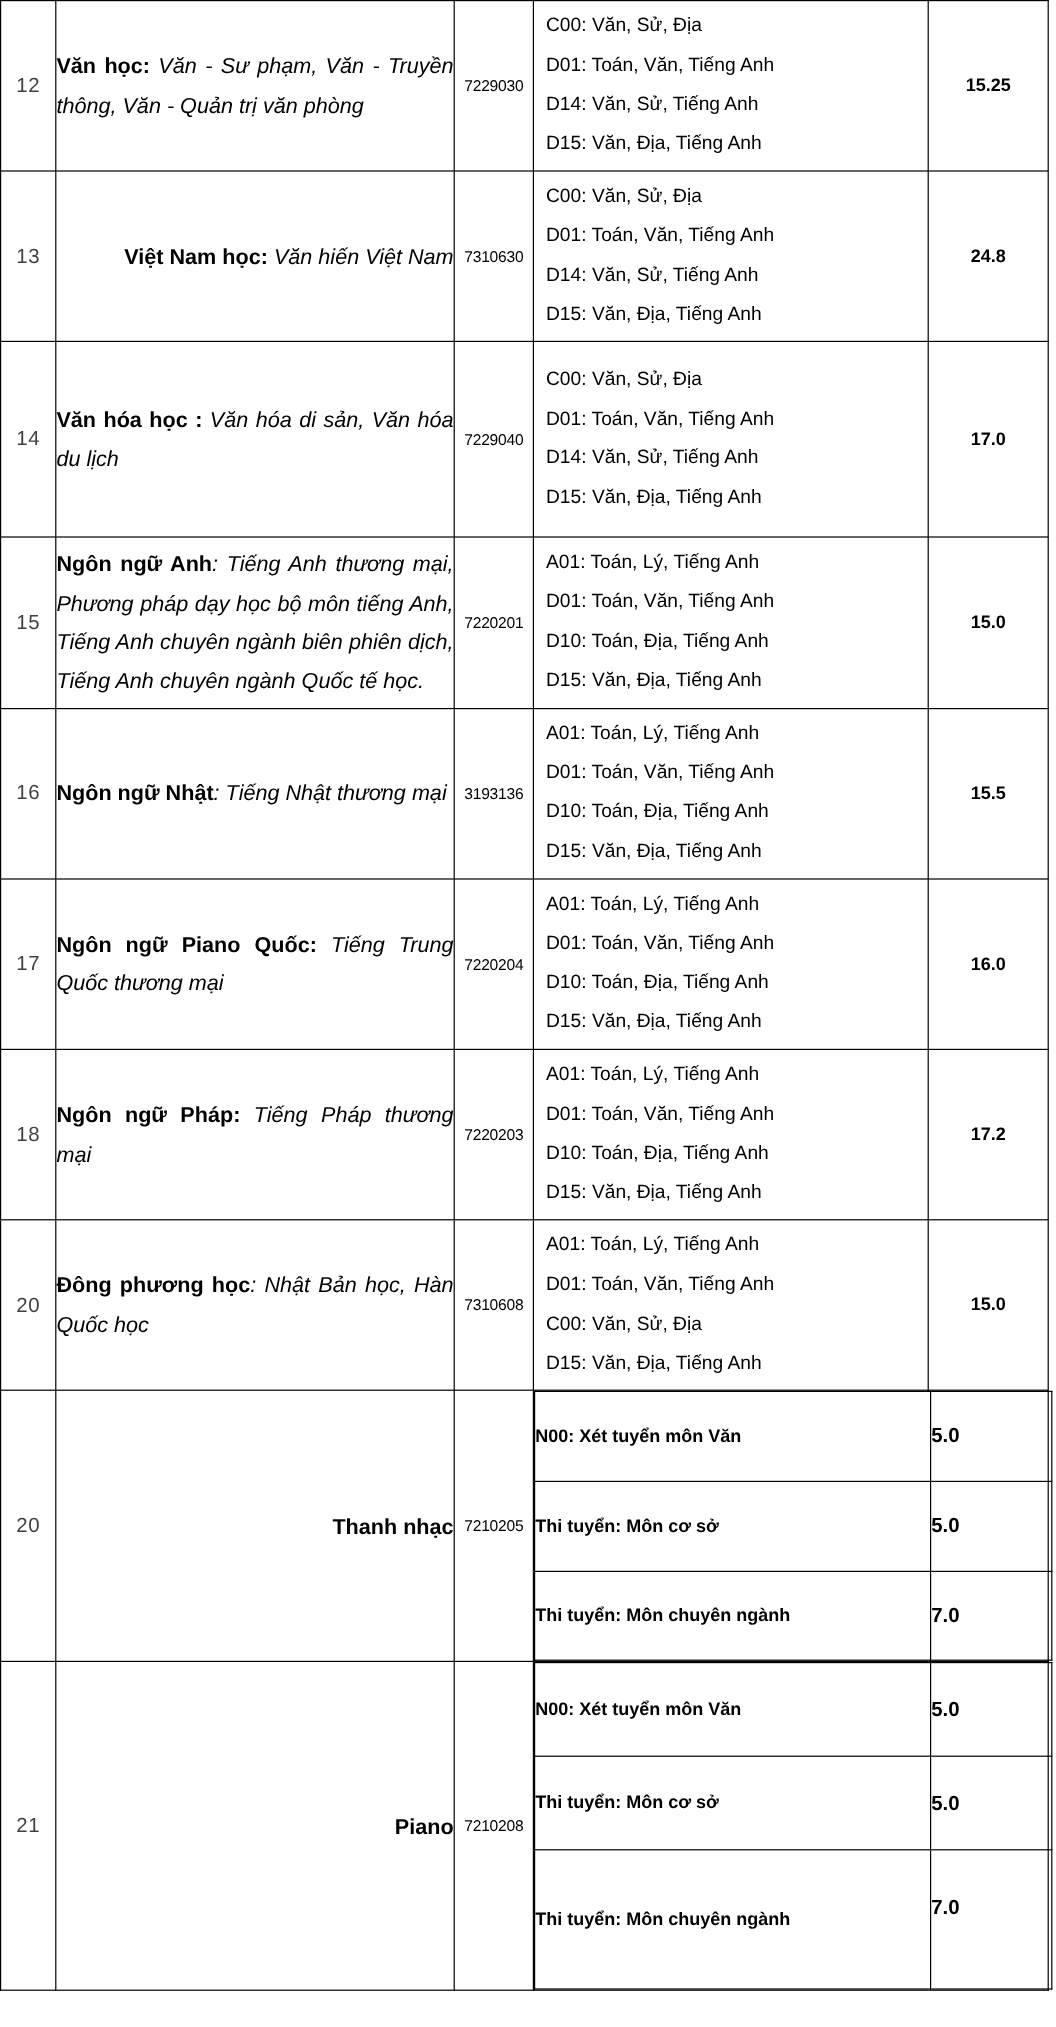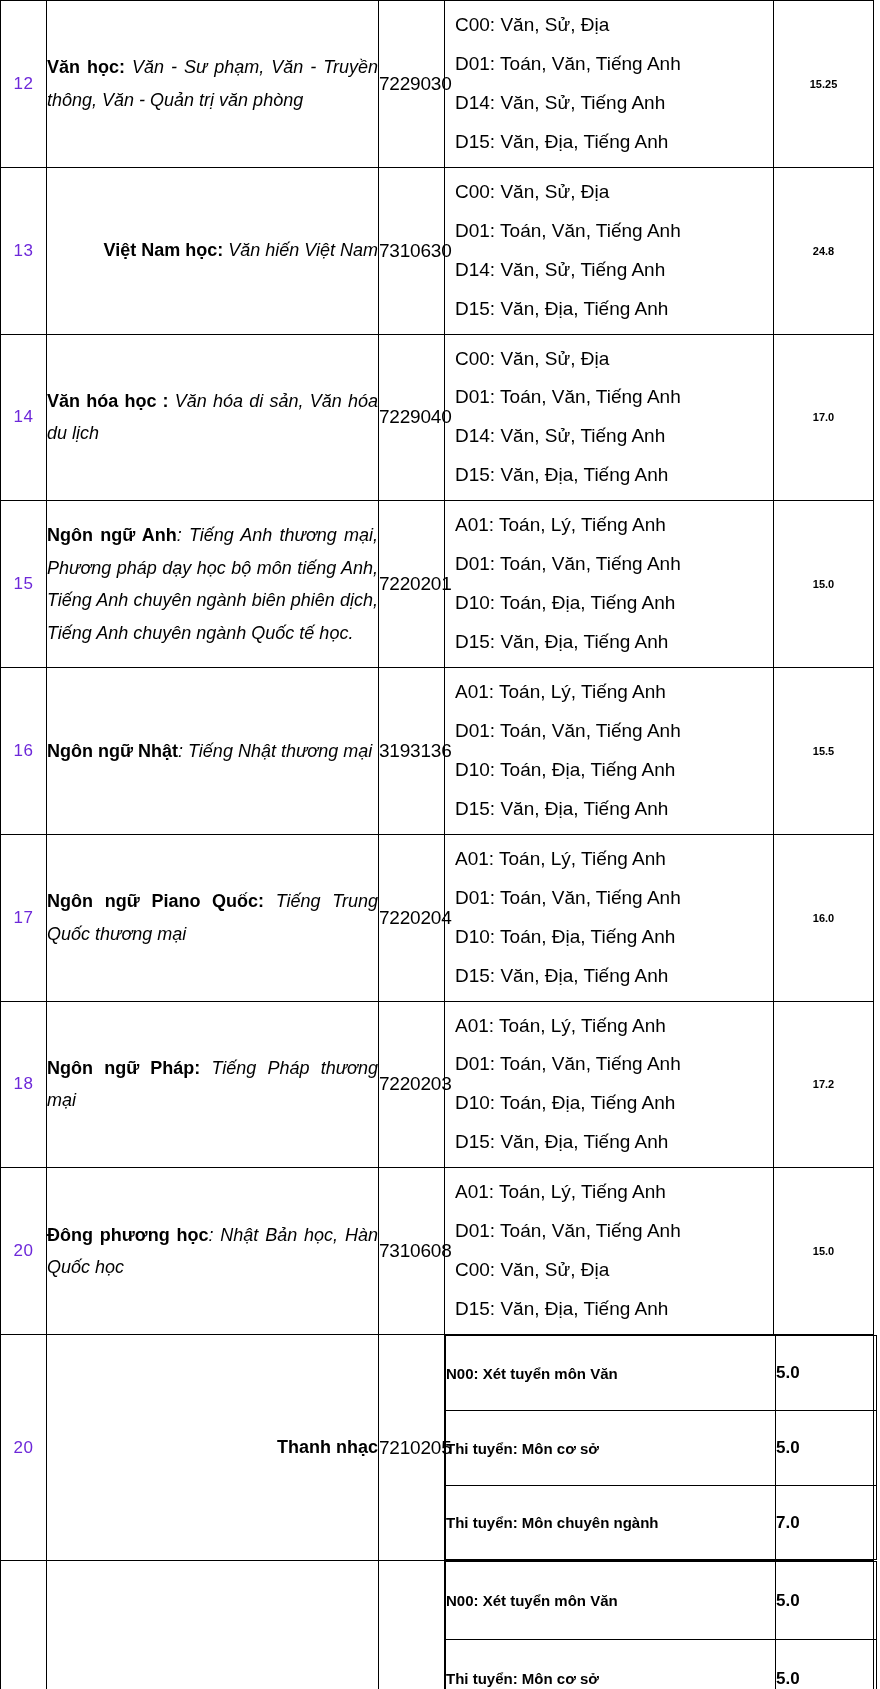--- a/index.html
+++ b/index.html
@@ -32,21 +32,21 @@
   
   col.c-index  { width: 46px; }
   col.c-major  { width: 332px; }
   col.c-code   { width: 66px; }
   col.c-combo  { width: 329px; }
   col.c-score  { width: 100px; }
 
   
   .cell-index {
     text-align: center;
-    color: #6d28d9;
+    color: #404040;
     font-size: 17px;
     font-weight: 400;
     letter-spacing: 0.5px;
   }
 
   .cell-major {
     padding: 6px 9px 6px 10px;
     font-size: 18px;
     line-height: 1.80;
     text-align: justify;
@@ -57,38 +57,38 @@
     font-style: normal;
     font-weight: bold;
   }
   .cell-major.plain {
     font-style: normal;
     text-align: right;
   }
 
   .cell-code {
     text-align: center;
-    font-size: 19px;
+    font-size: 13px;
     font-weight: 400;
     letter-spacing: -0.2px;
   }
 
   
   .combo-stack {
     list-style: none;
     margin: 0;
     padding: 5px 0 5px 10px;
-    font-size: 19px;
+    font-size: 16px;
     line-height: 2.05;
   }
   .combo-stack li { white-space: nowrap; }
 
   .cell-score {
     text-align: center;
-    font-size: 11px;
+    font-size: 15px;
     font-weight: bold;
   }
 
   
   .subtable {
     border-collapse: collapse;
     table-layout: fixed;
     width: 100%;
     height: 100%;
   }

